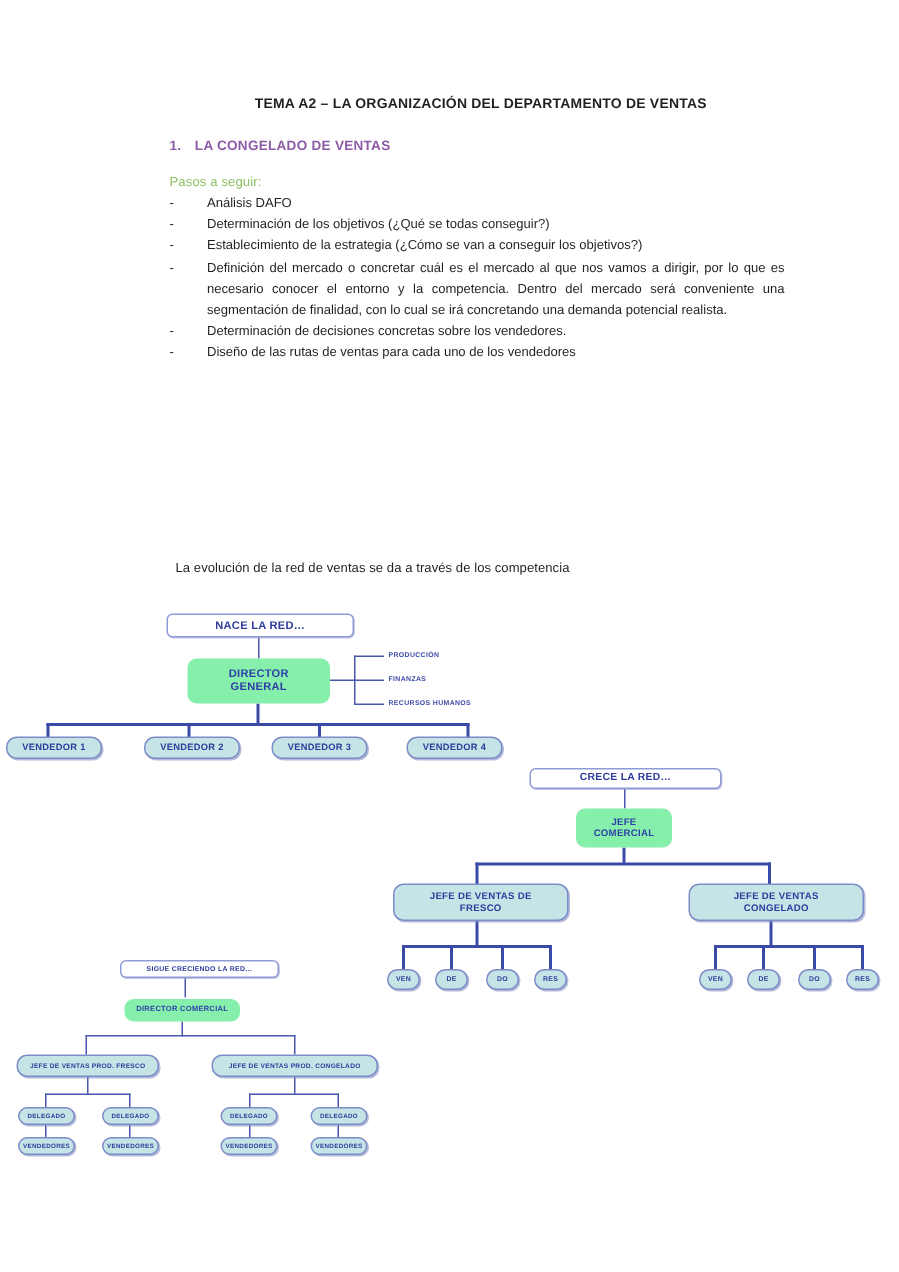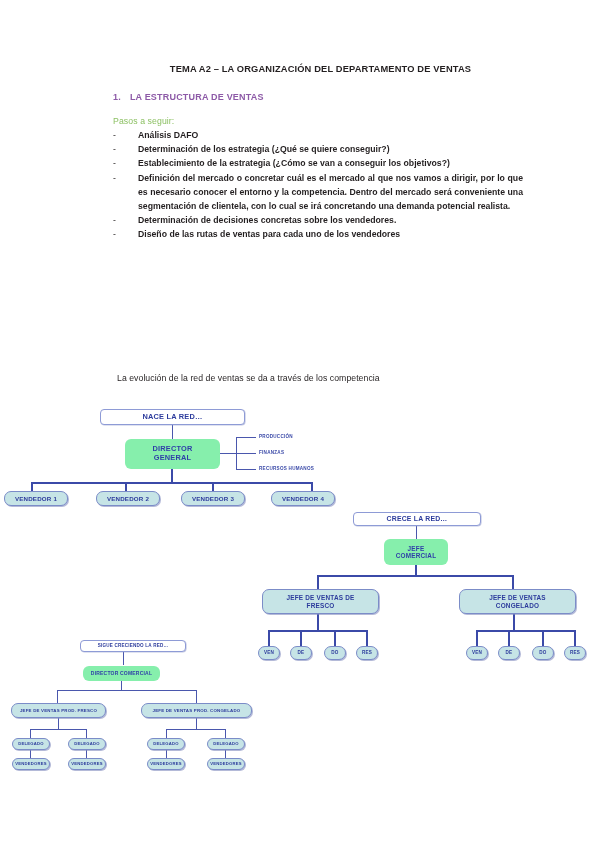--- a/index.html
+++ b/index.html
@@ -64,21 +64,21 @@
     margin-top: 2px;
     font-size: 8.7px;
     line-height: 14.2px;
   }
   .step {
     display: flex;
     gap: 0;
     text-align: justify;
   }
   .step .dash { width: 25px; flex: 0 0 25px; }
-  .step .txt { flex: 1 1 auto; font-weight: bold; }
+  .step .txt { flex: 1 1 auto; }
 
   .intro-line {
     position: absolute;
     left: 117px;
     top: 373px;
     font-size: 8.7px;
     letter-spacing: .05px;
   }
 
   
@@ -141,61 +141,61 @@
 </head>
 <body>
 
 <div class="page">
 
   <div class="doc-title">TEMA A2 – LA ORGANIZACIÓN DEL DEPARTAMENTO DE VENTAS</div>
 
   <div class="section">
     <div class="sec-head">
       <span class="num">1.</span>
-      <span>LA ESTRUCTURA DE VENTAS</span>
+      <span>LA CONGELADO DE VENTAS</span>
     </div>
 
     <div class="para">
     </div>
 
     <div class="steps-label">Pasos a seguir:</div>
 
     <div class="steps">
       <div class="step">
         <span class="dash">-</span>
         <span class="txt">Análisis DAFO</span>
       </div>
       <div class="step">
         <span class="dash">-</span>
-        <span class="txt">Determinación de los estrategia (¿Qué se quiere conseguir?)</span>
+        <span class="txt">Determinación de los objetivos (¿Qué se todas conseguir?)</span>
       </div>
       <div class="step">
         <span class="dash">-</span>
         <span class="txt">Establecimiento de la estrategia (¿Cómo se van a conseguir los objetivos?)</span>
       </div>
       <div class="step">
         <span class="dash">-</span>
-        <span class="txt">Definición del mercado o concretar cuál es el mercado al que nos vamos a dirigir, por lo que es necesario conocer el entorno y la competencia. Dentro del mercado será conveniente una segmentación de clientela, con lo cual se irá concretando una demanda potencial realista.</span>
+        <span class="txt">Definición del mercado o concretar cuál es el mercado al que nos vamos a dirigir, por lo que es necesario conocer el entorno y la competencia. Dentro del mercado será conveniente una segmentación de finalidad, con lo cual se irá concretando una demanda potencial realista.</span>
       </div>
       <div class="step">
         <span class="dash">-</span>
         <span class="txt">Determinación de decisiones concretas sobre los vendedores.</span>
       </div>
       <div class="step">
         <span class="dash">-</span>
         <span class="txt">Diseño de las rutas de ventas para cada uno de los vendedores</span>
       </div>
     </div>
   </div>
 
   <div class="intro-line">La evolución de la red de ventas se da a través de los competencia</div>
 
   <div class="chart" style="left:0;top:0;width:599px;height:848px;">
 
-    <div class="node banner" style="left:100px;top:409px;width:145px;height:16px;font-size:7.4px;">NACE LA RED…</div>
+    <div class="node banner" style="left:111px;top:409px;width:125px;height:16px;font-size:7.4px;">NACE LA RED…</div>
 
     <div class="ln v thin" style="left:172px;top:425px;height:14px;"></div>
 
     <div class="node box-blue" style="left:125px;top:439px;width:95px;height:30px;font-size:7.4px;flex-direction:column;">
       <span>DIRECTOR</span>
       <span>GENERAL</span>
     </div>
 
     <div class="ln h thin" style="left:220px;top:453px;width:17px;"></div>
     <div class="ln v thin" style="left:236px;top:437px;height:33px;"></div>

